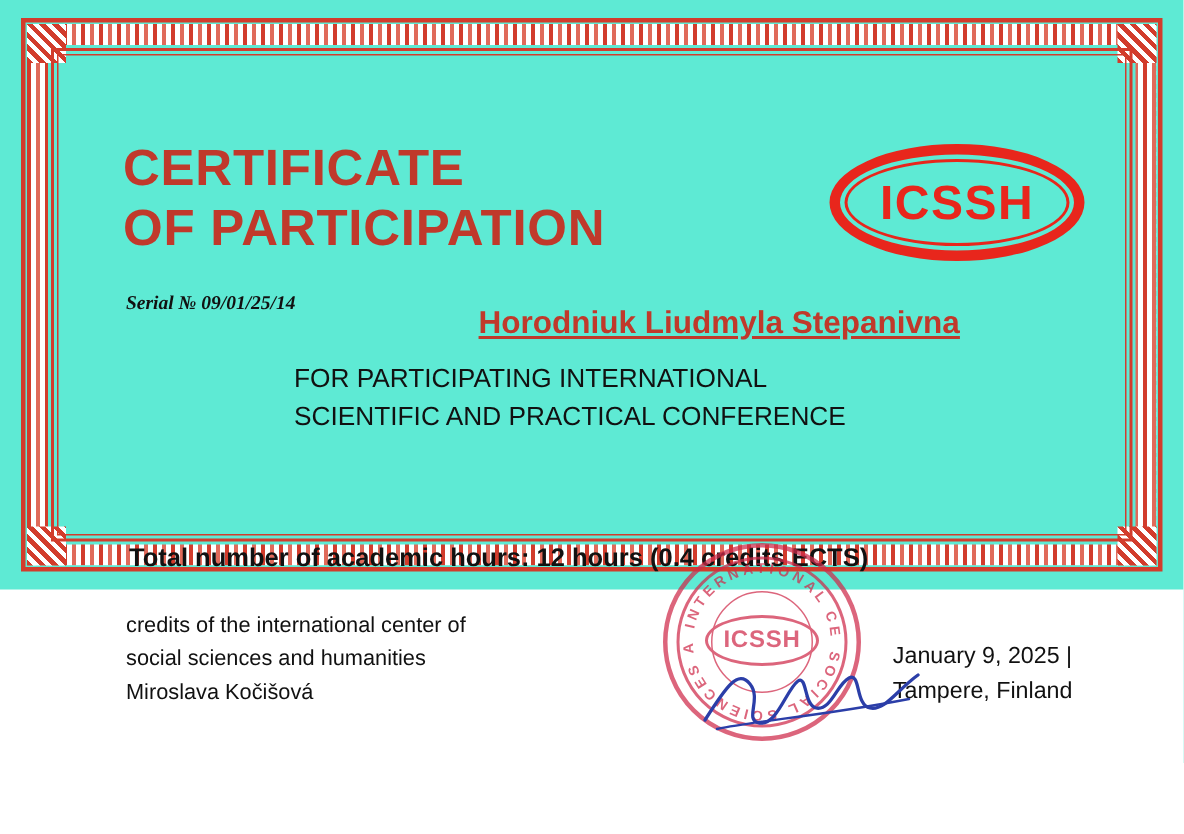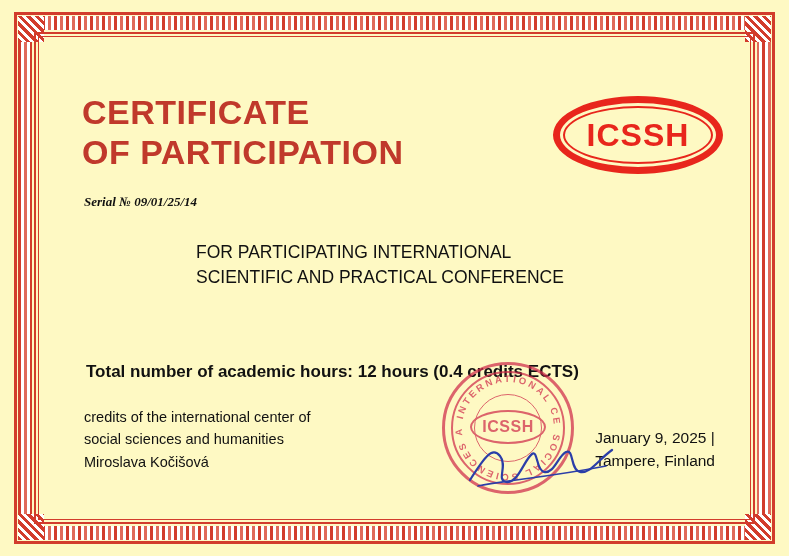--- a/index.html
+++ b/index.html
@@ -11,22 +11,22 @@
     width: 789px;
     height: 556px;
     overflow: hidden;
     font-family: "Liberation Sans", sans-serif;
   }
 
   
   .certificate {
     position: relative;
     width: 789px;
-    height: 556px;
-    background: #fef9c3;
+    height: 393px;
+    background: #5eead4;
     box-sizing: border-box;
   }
 
   .border-outer {
     position: absolute;
     left: 14px;
     top: 12px;
     right: 14px;
     bottom: 12px;
     border: 3px solid #d23c2c;
@@ -317,20 +317,23 @@
 OF PARTICIPATION</div>
 
     <div class="serial">Serial № 09/01/25/14</div>
 
     <div class="logo">
       <div class="ellipse-outer"></div>
       <div class="ellipse-inner"></div>
       <div class="logo-text">ICSSH</div>
     </div>
 
+    <div class="recipient-wrap">
+      <span style="color:#c0392b;font-size:21px;font-weight:bold;text-decoration:underline;">Horodniuk Liudmyla Stepanivna</span>
+    </div>
 
     <div class="for-lines">
       <div>FOR PARTICIPATING INTERNATIONAL</div>
       <div>SCIENTIFIC AND PRACTICAL CONFERENCE</div>
     </div>
 
 
     <div class="hours">Total number of academic hours: 12 hours (0.4 credits ECTS)</div>
 
     <div class="director">credits of the international center of

